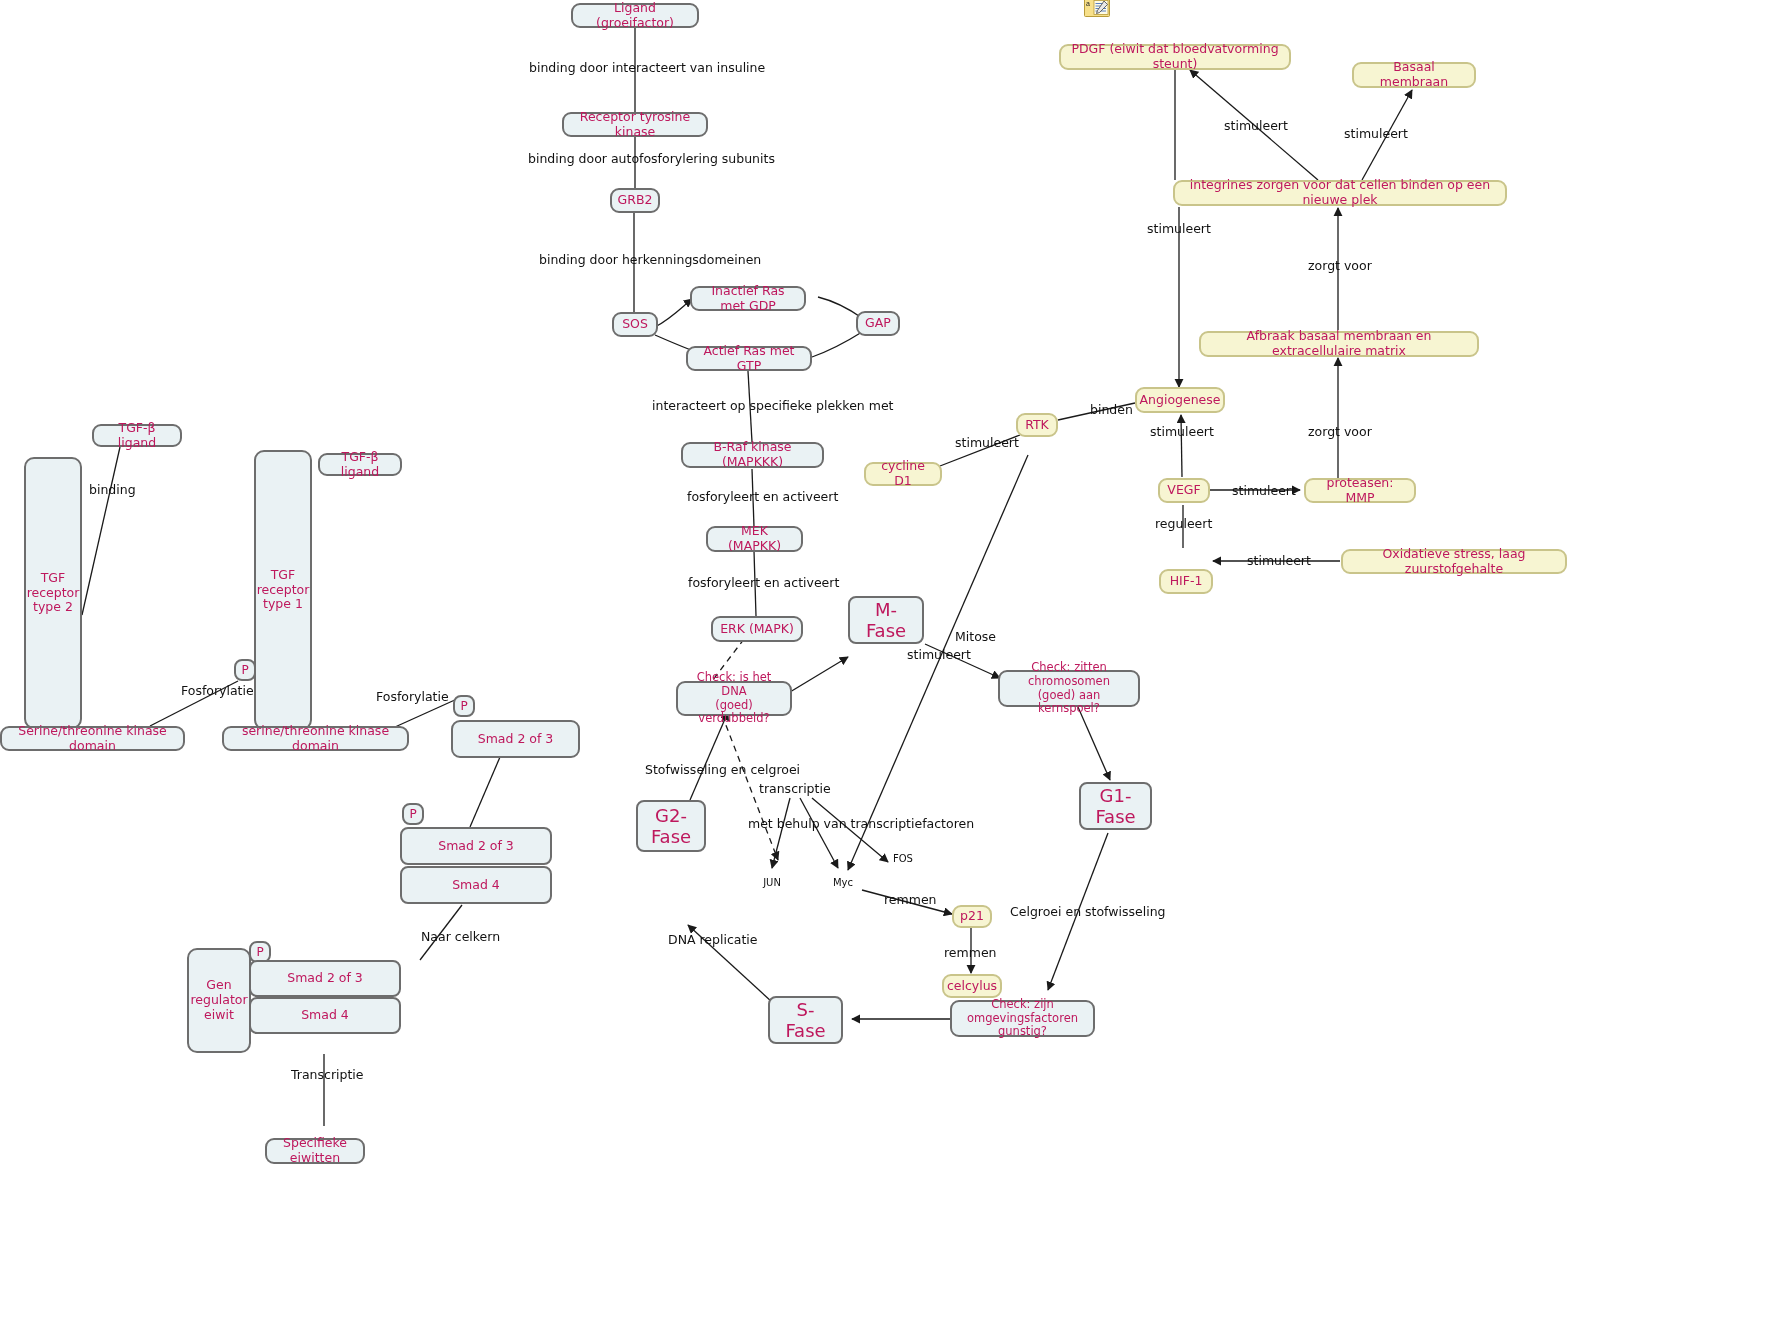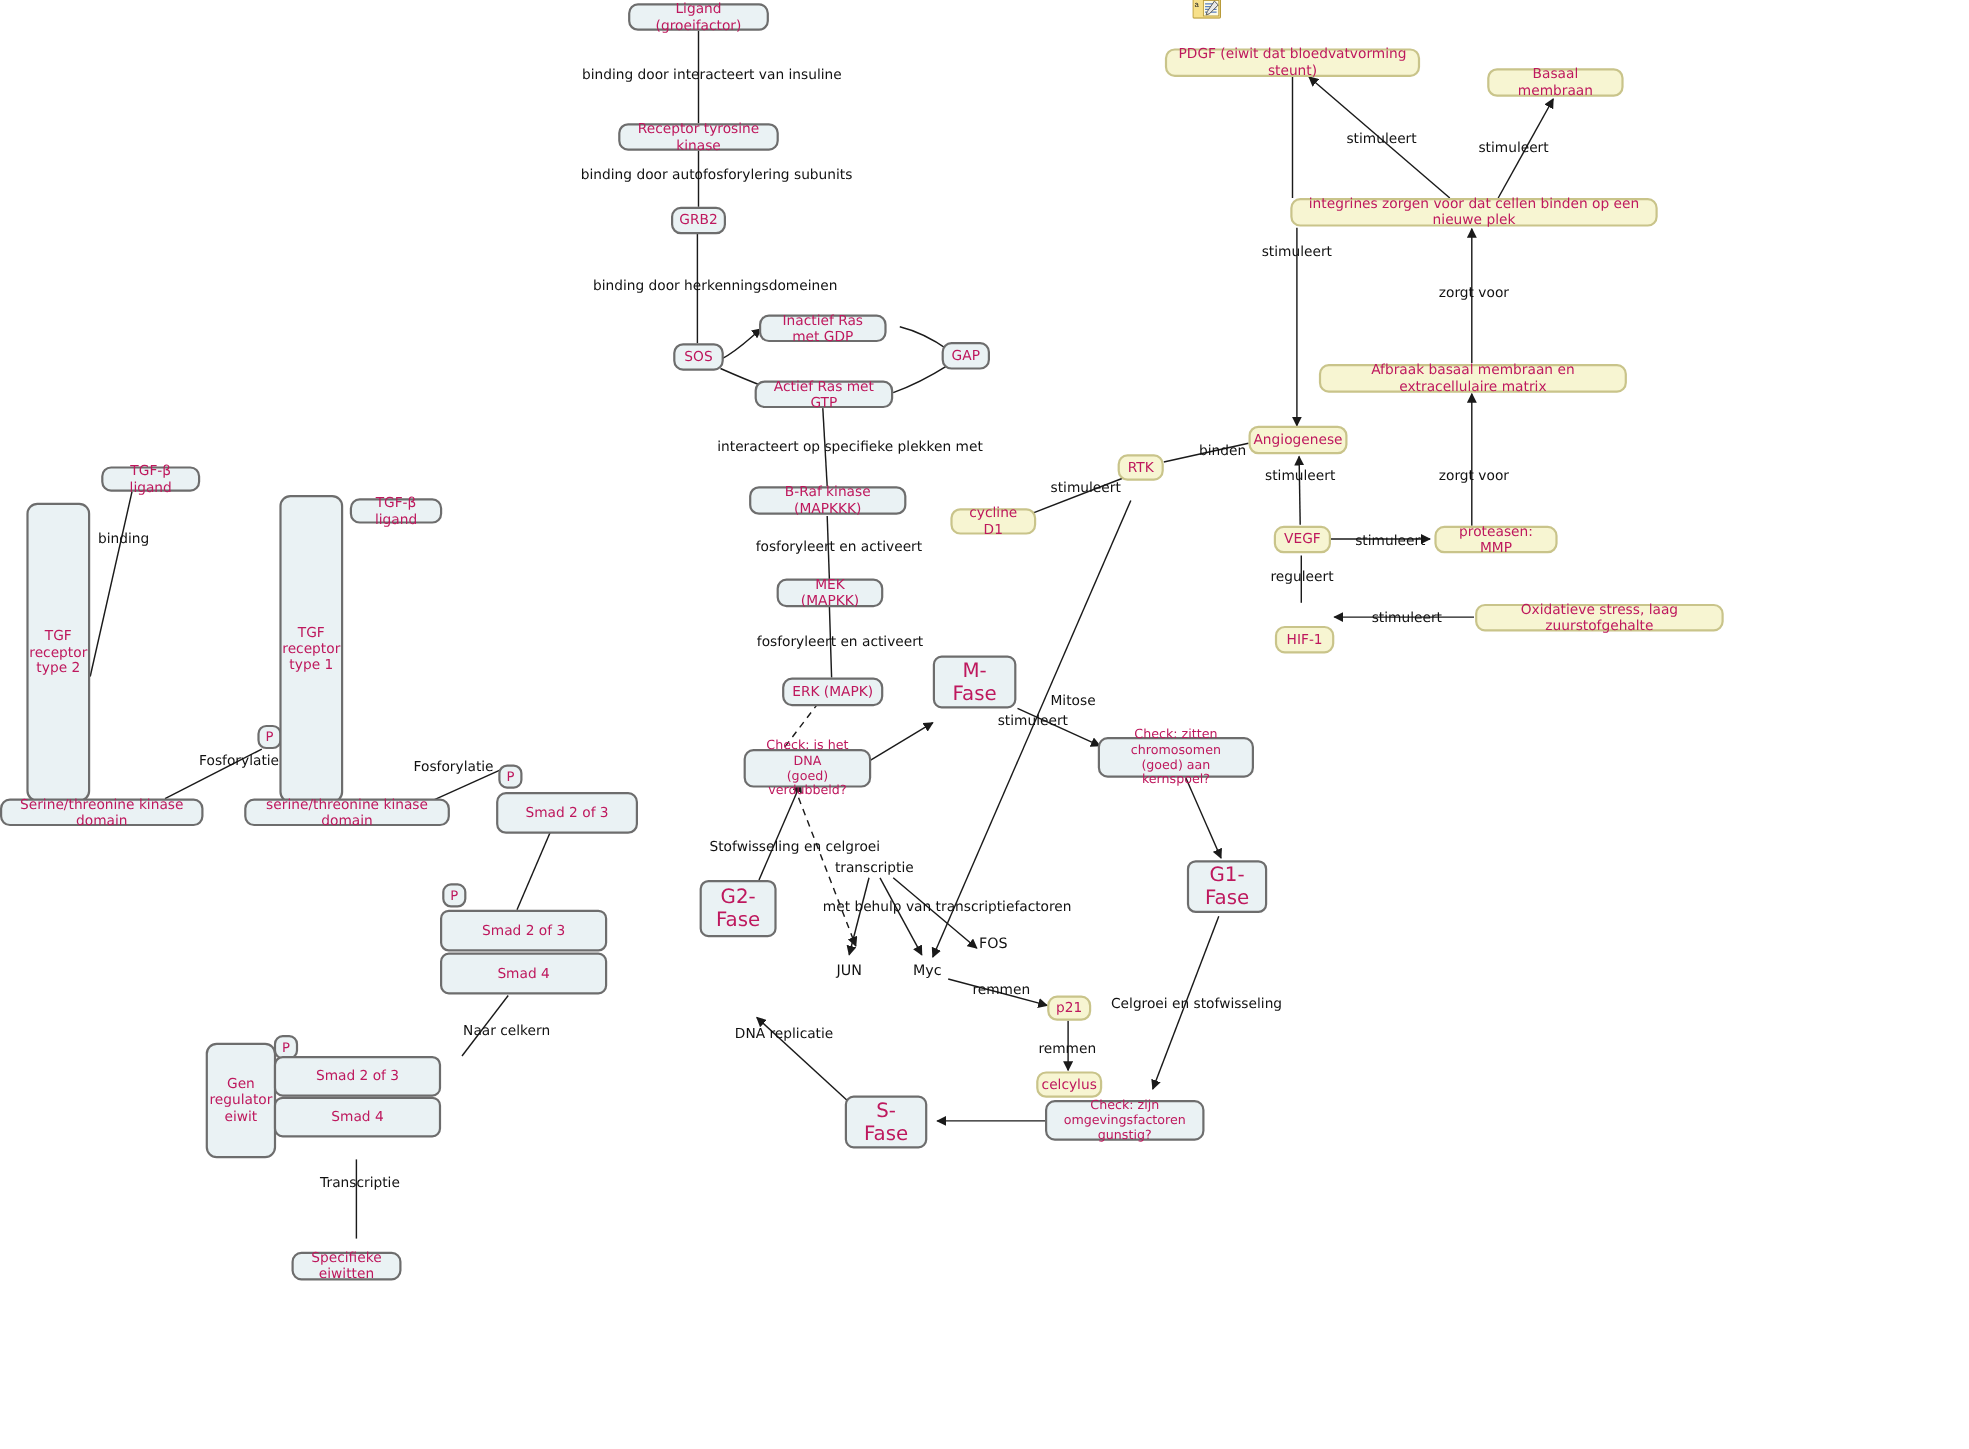--- a/index.html
+++ b/index.html
@@ -5,21 +5,21 @@
   html,body{margin:0;padding:0;background:#ffffff;}
   body{font-family:"DejaVu Sans","Liberation Sans",sans-serif;}
   #canvas{position:relative;width:1790px;height:1317px;overflow:hidden;background:#fff;}
   svg#edges{position:absolute;left:0;top:0;width:1790px;height:1317px;pointer-events:none;}
 
   .node{position:absolute;box-sizing:border-box;display:flex;align-items:center;justify-content:center;
         text-align:center;border:2px solid #0f766e;border-radius:9px;background:#eaf2f4;
         color:#be185d;font-size:12.5px;line-height:1.18;padding:3px 7px;}
   .node.blue{background:#eaf2f4;border-color:#6d6d6d;}
   .node.yellow{background:#f7f5d2;border-color:#c9c48a;}
-  .node.plain{border:none;background:transparent;font-size:13px;color:#111;padding:0;}
+  .node.plain{border:none;background:transparent;font-size:10px;color:#111;padding:0;}
   .node.big{font-size:18px;border-radius:8px;}
   .node.receptor{border-radius:10px;writing-mode:horizontal-tb;}
   .node.phos{border-radius:8px;font-size:12px;width:22px;height:22px;padding:0;}
   .node.stack{border-radius:8px;}
   .edge-label{position:absolute;font-size:12.5px;color:#111;white-space:nowrap;
               background:transparent;}
   .note-icon{position:absolute;width:26px;height:19px;}
 </style>
 </head>
 <body>

